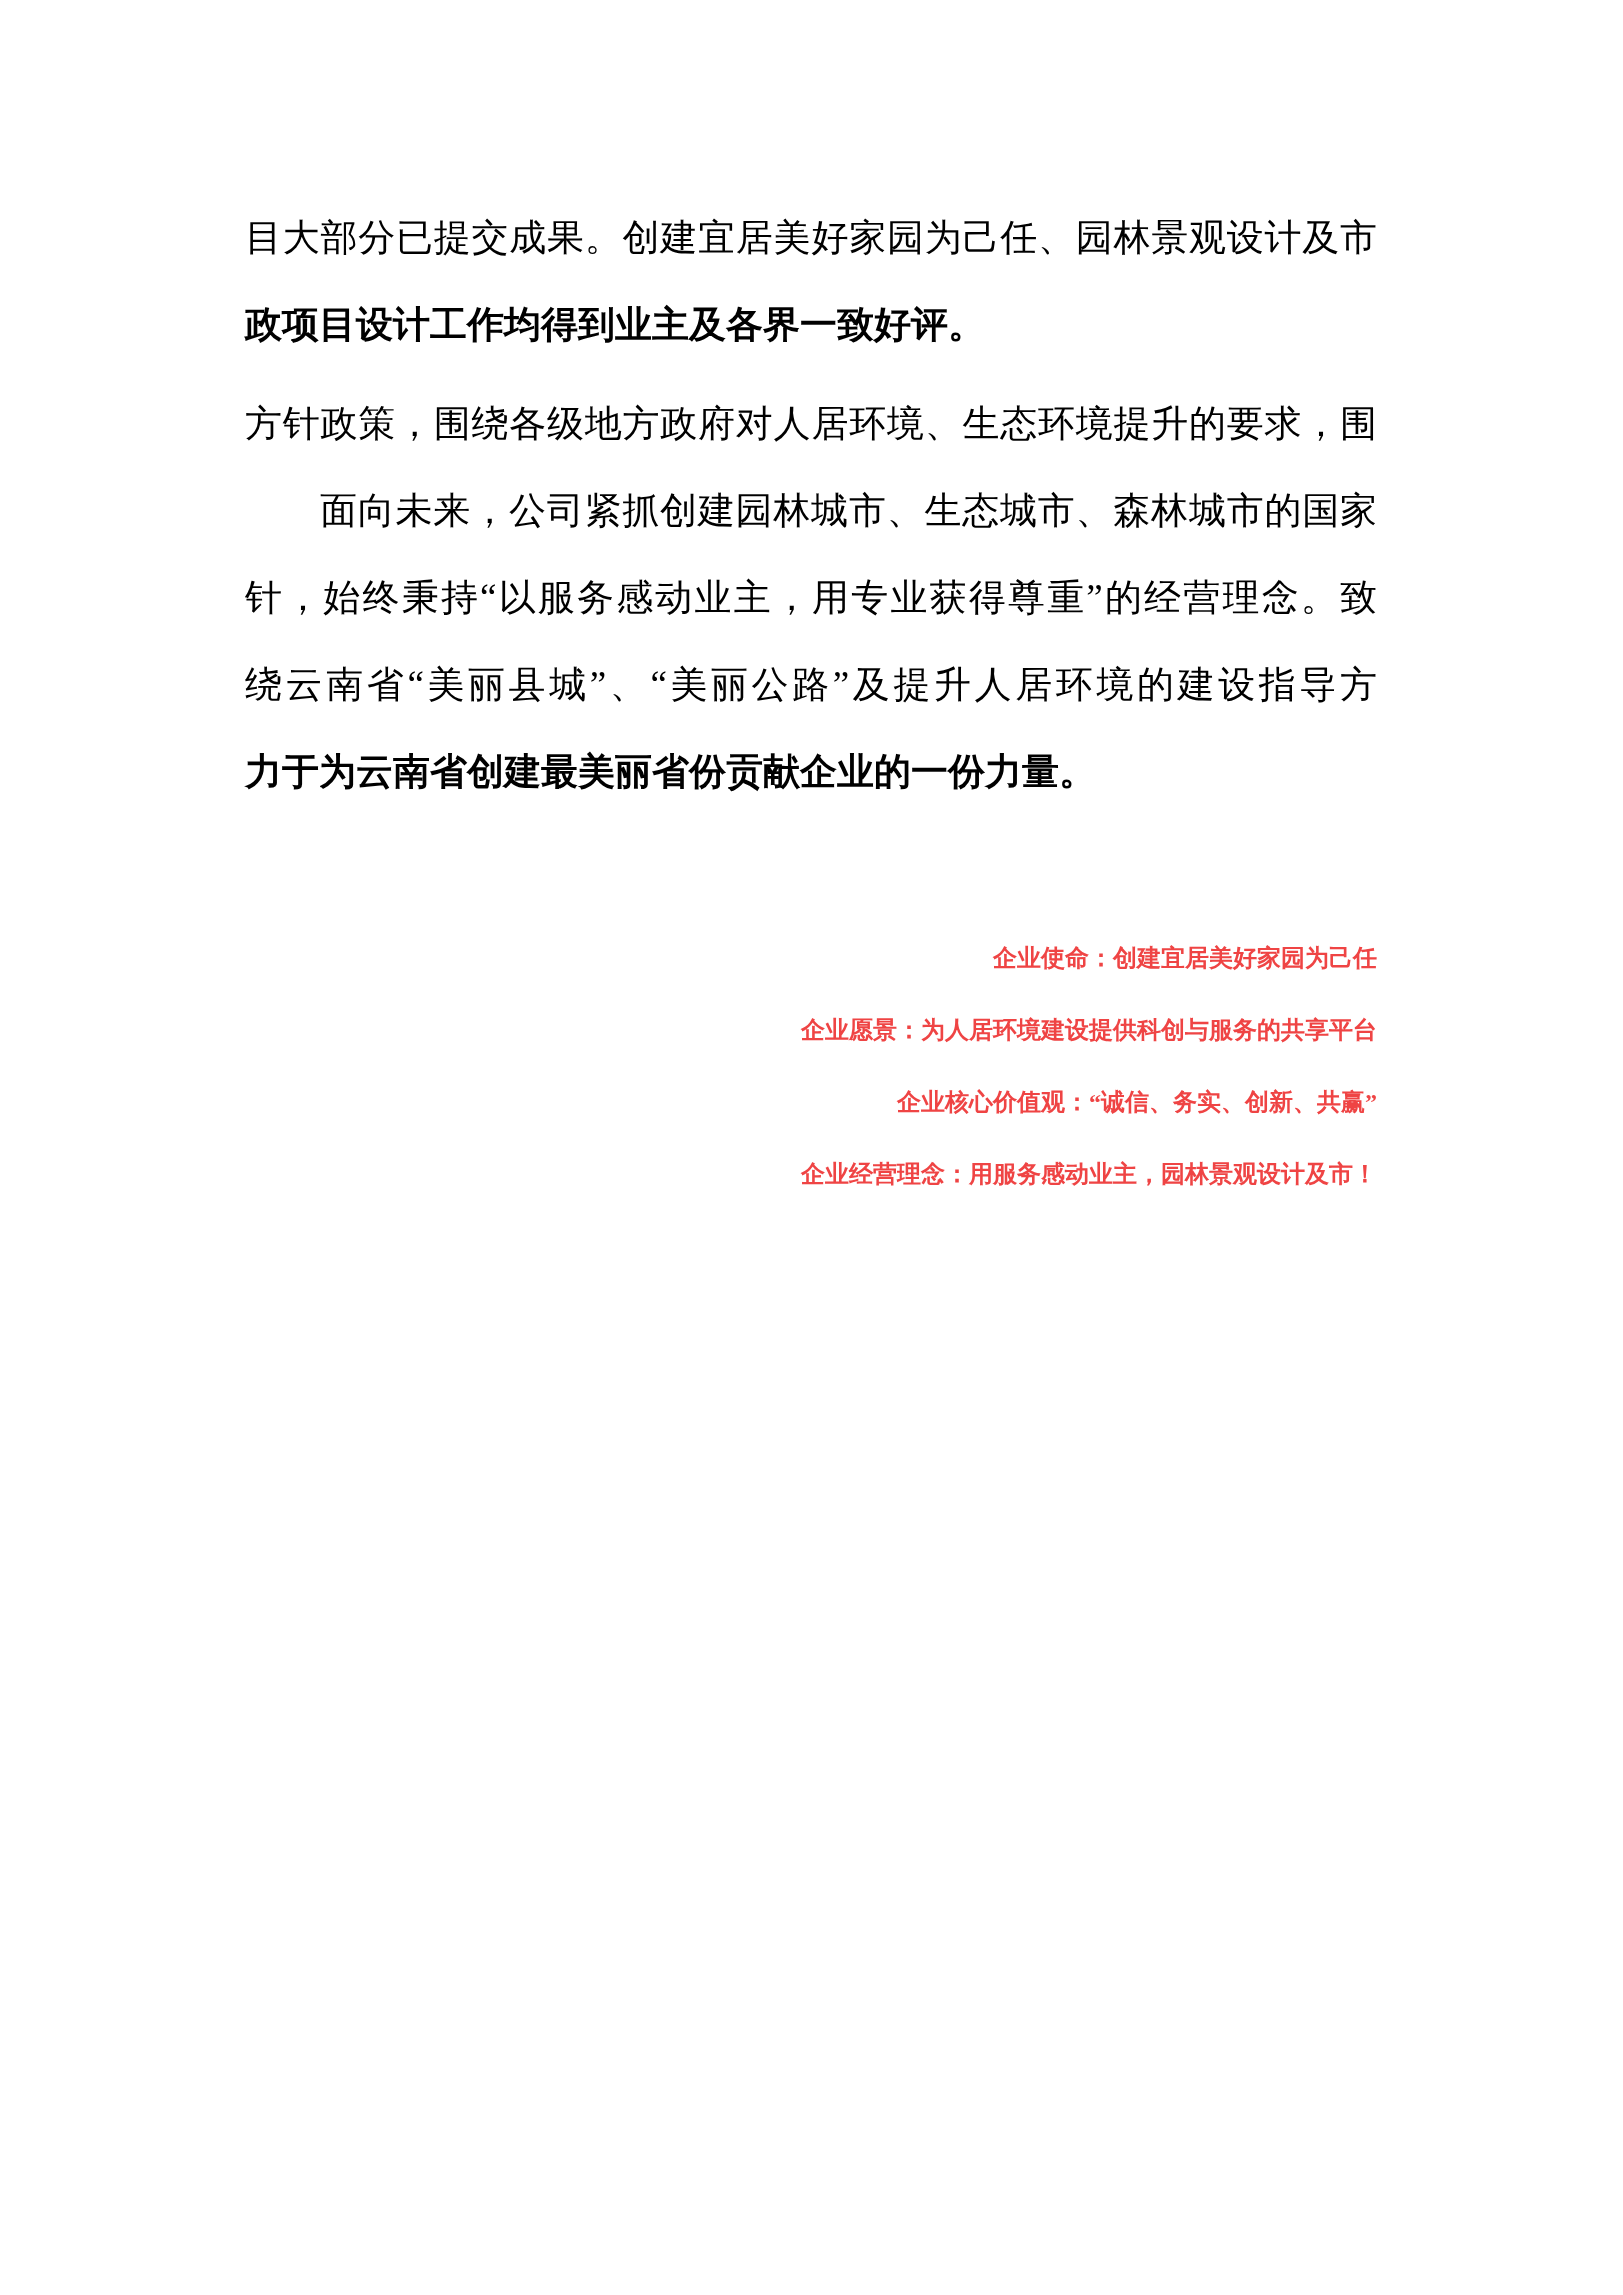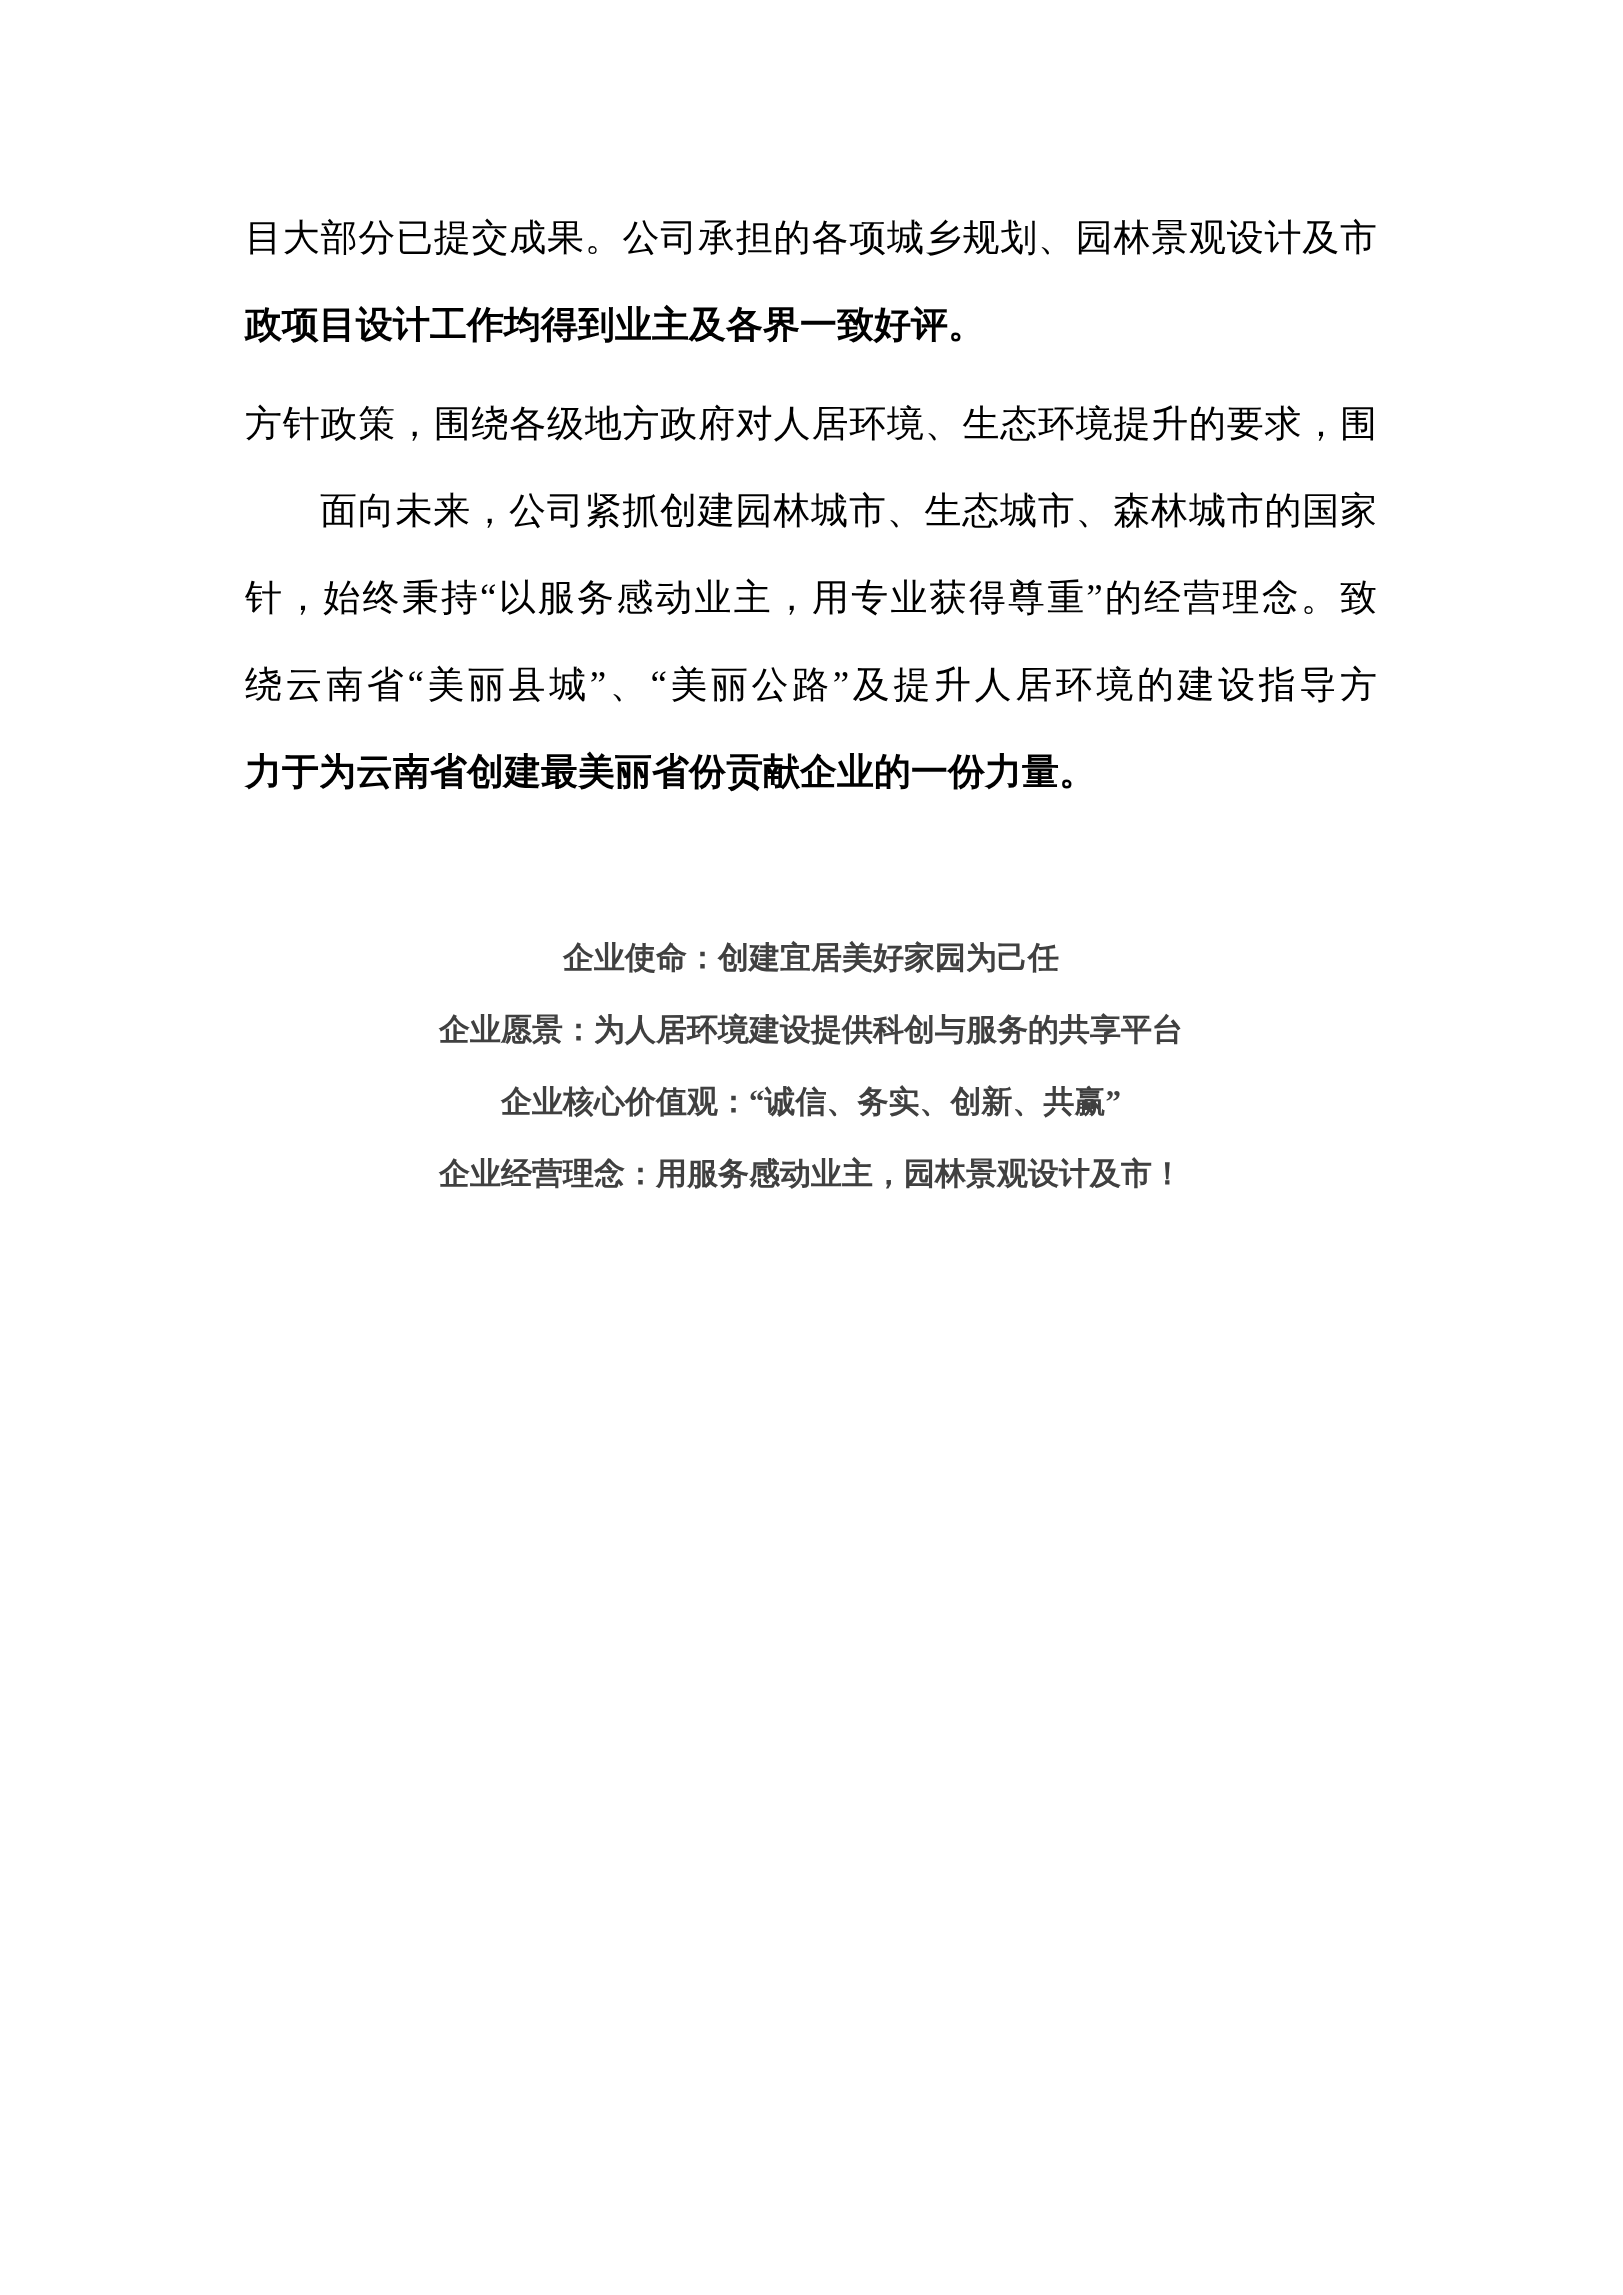--- a/index.html
+++ b/index.html
@@ -40,35 +40,35 @@
     text-align: left;
     font-weight: bold;
   }
   .indent2 {
     padding-left: 75px;
   }
   .statements {
     margin-top: 107px;
   }
   .statement-line {
-    font-size: 31px;
+    font-size: 24px;
     line-height: 72px;
     font-weight: 700;
-    text-align: center;
-    color: #404040;
+    text-align: right;
+    color: #ef4444;
   }
 </style>
 </head>
 <body>
 
 <div class="page">
   <div class="content">
 
     <div class="para">
-      <div class="body-line full">目大部分已提交成果。公司承担的各项城乡规划、园林景观设计及市</div>
+      <div class="body-line full">目大部分已提交成果。创建宜居美好家园为己任、园林景观设计及市</div>
       <div class="body-line lastline">政项目设计工作均得到业主及各界一致好评。</div>
     </div>
 
     <div class="para">
       <div class="body-line full">方针政策，围绕各级地方政府对人居环境、生态环境提升的要求，围</div>
       <div class="body-line full indent2">面向未来，公司紧抓创建园林城市、生态城市、森林城市的国家</div>
       <div class="body-line full">针，始终秉持“以服务感动业主，用专业获得尊重”的经营理念。致</div>
       <div class="body-line full">绕云南省“美丽县城”、“美丽公路”及提升人居环境的建设指导方</div>
       <div class="body-line lastline">力于为云南省创建最美丽省份贡献企业的一份力量。</div>
     </div>

